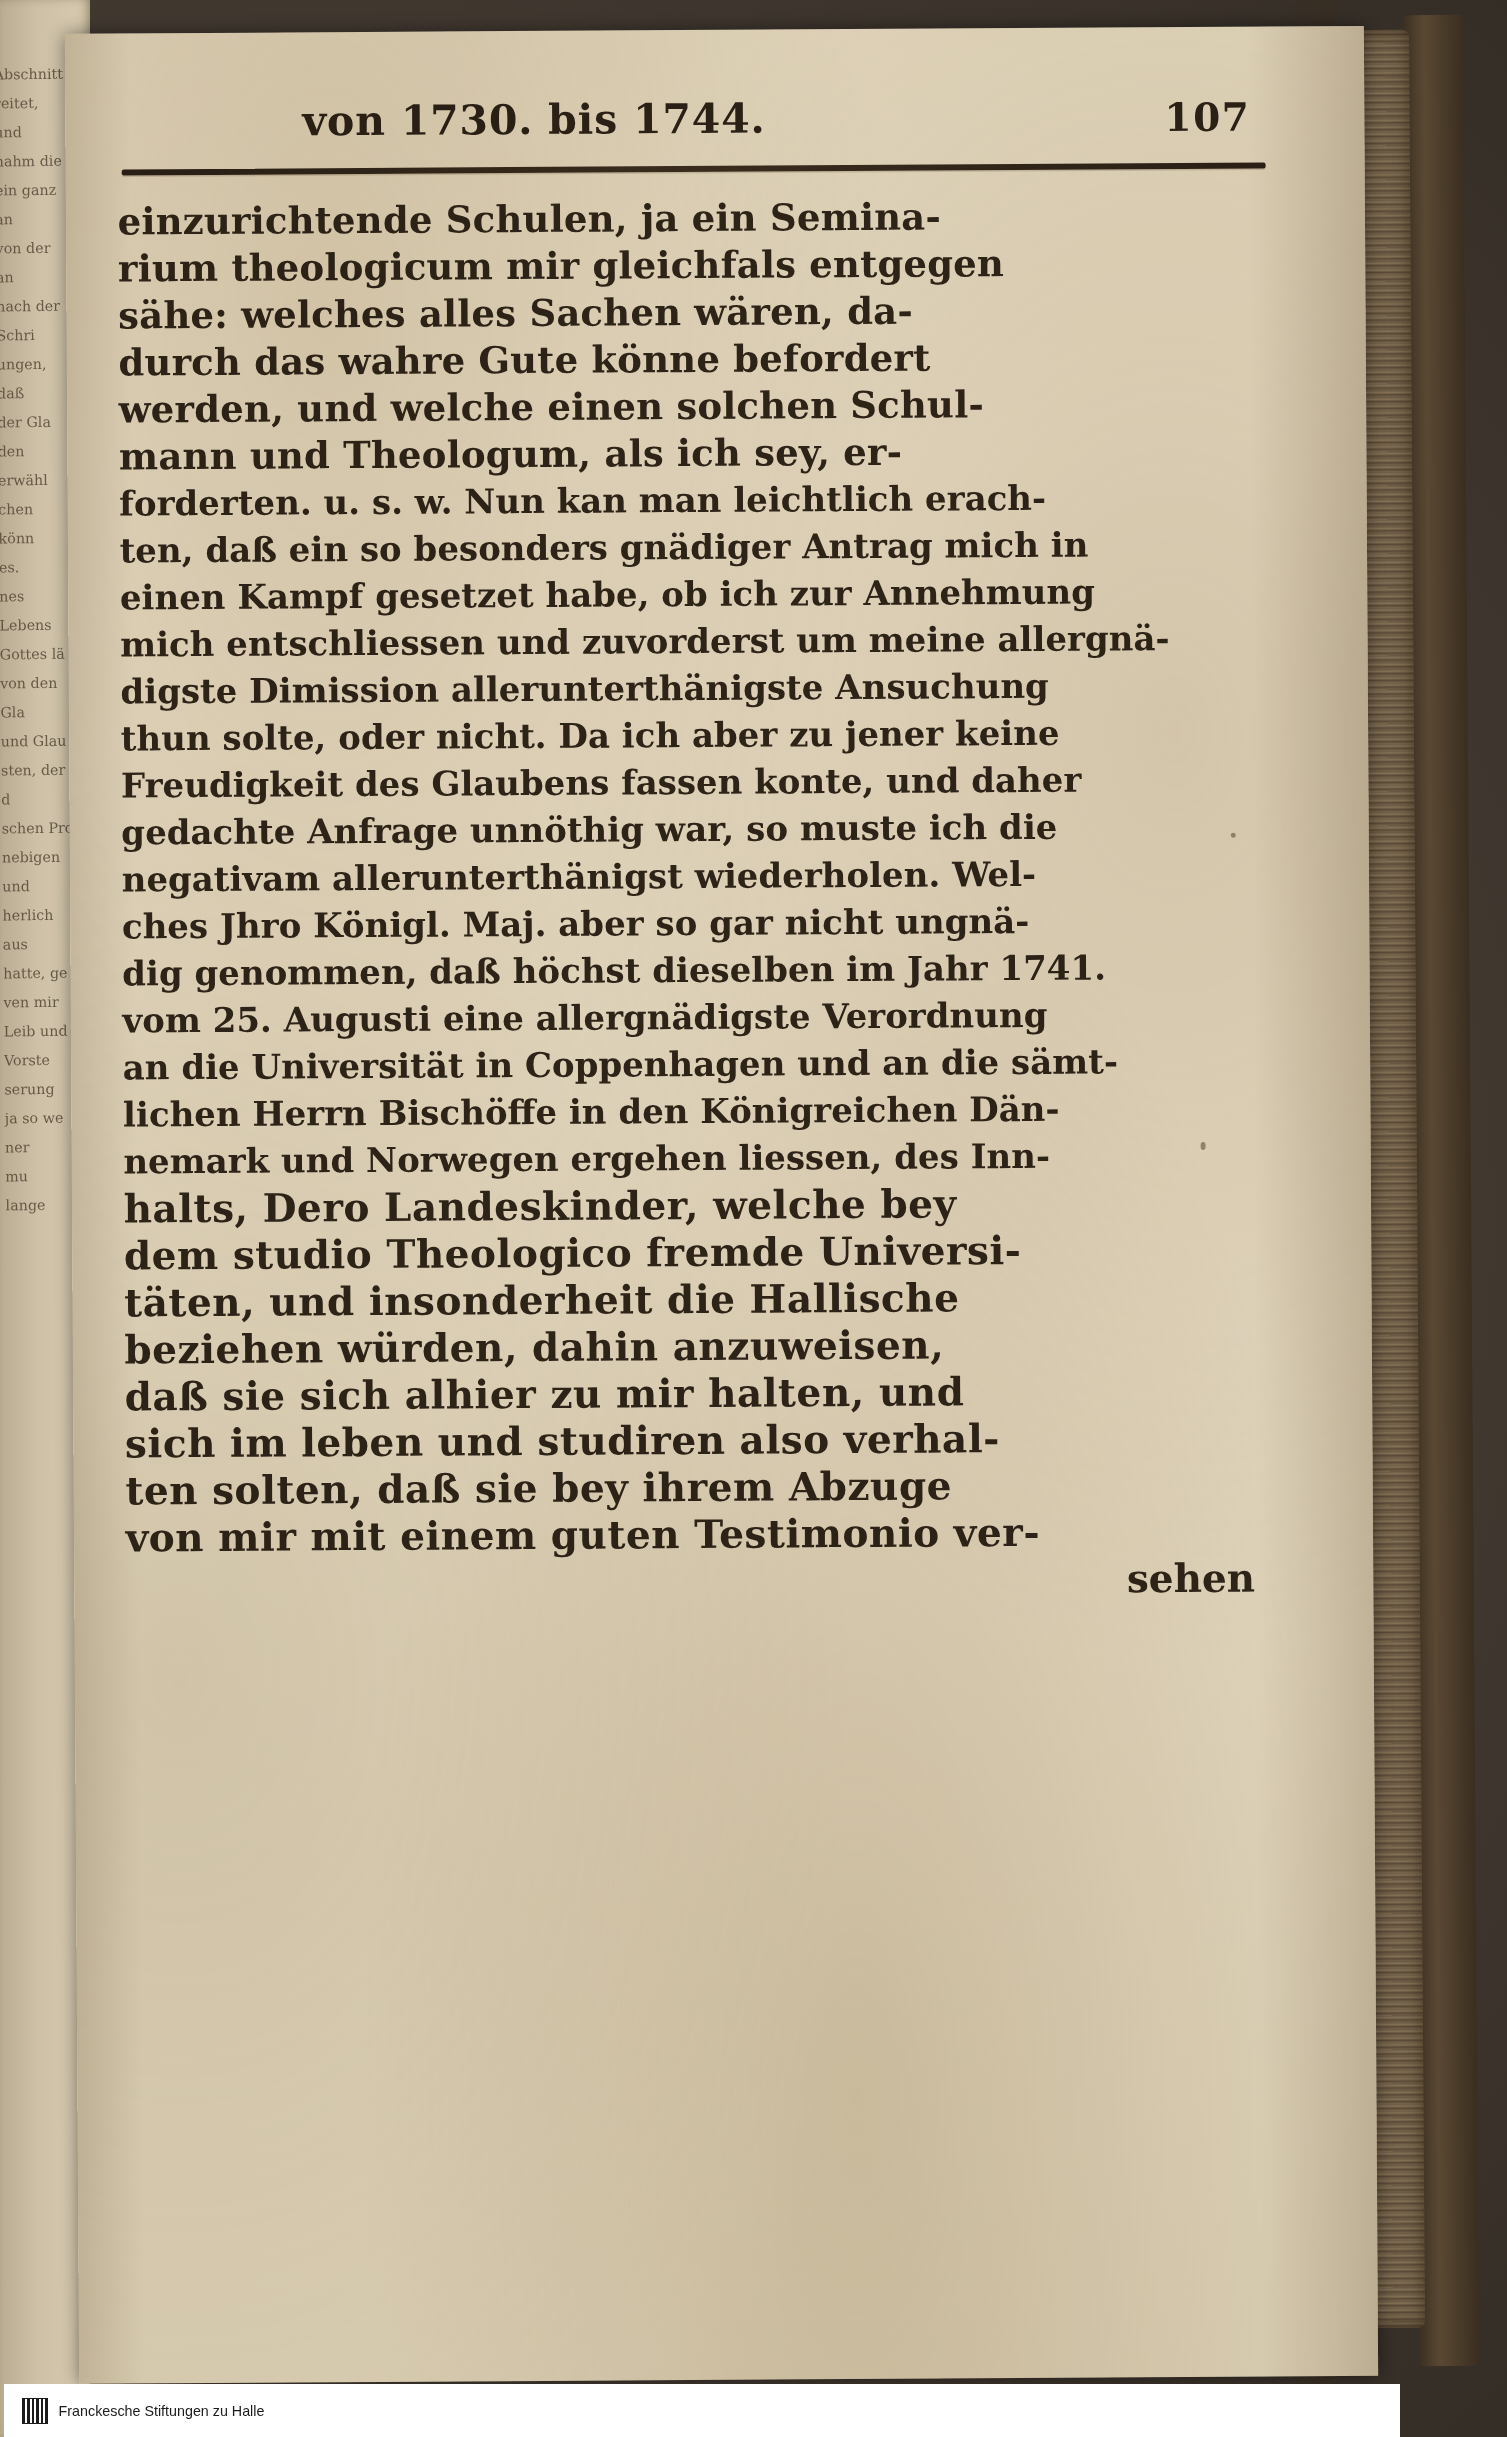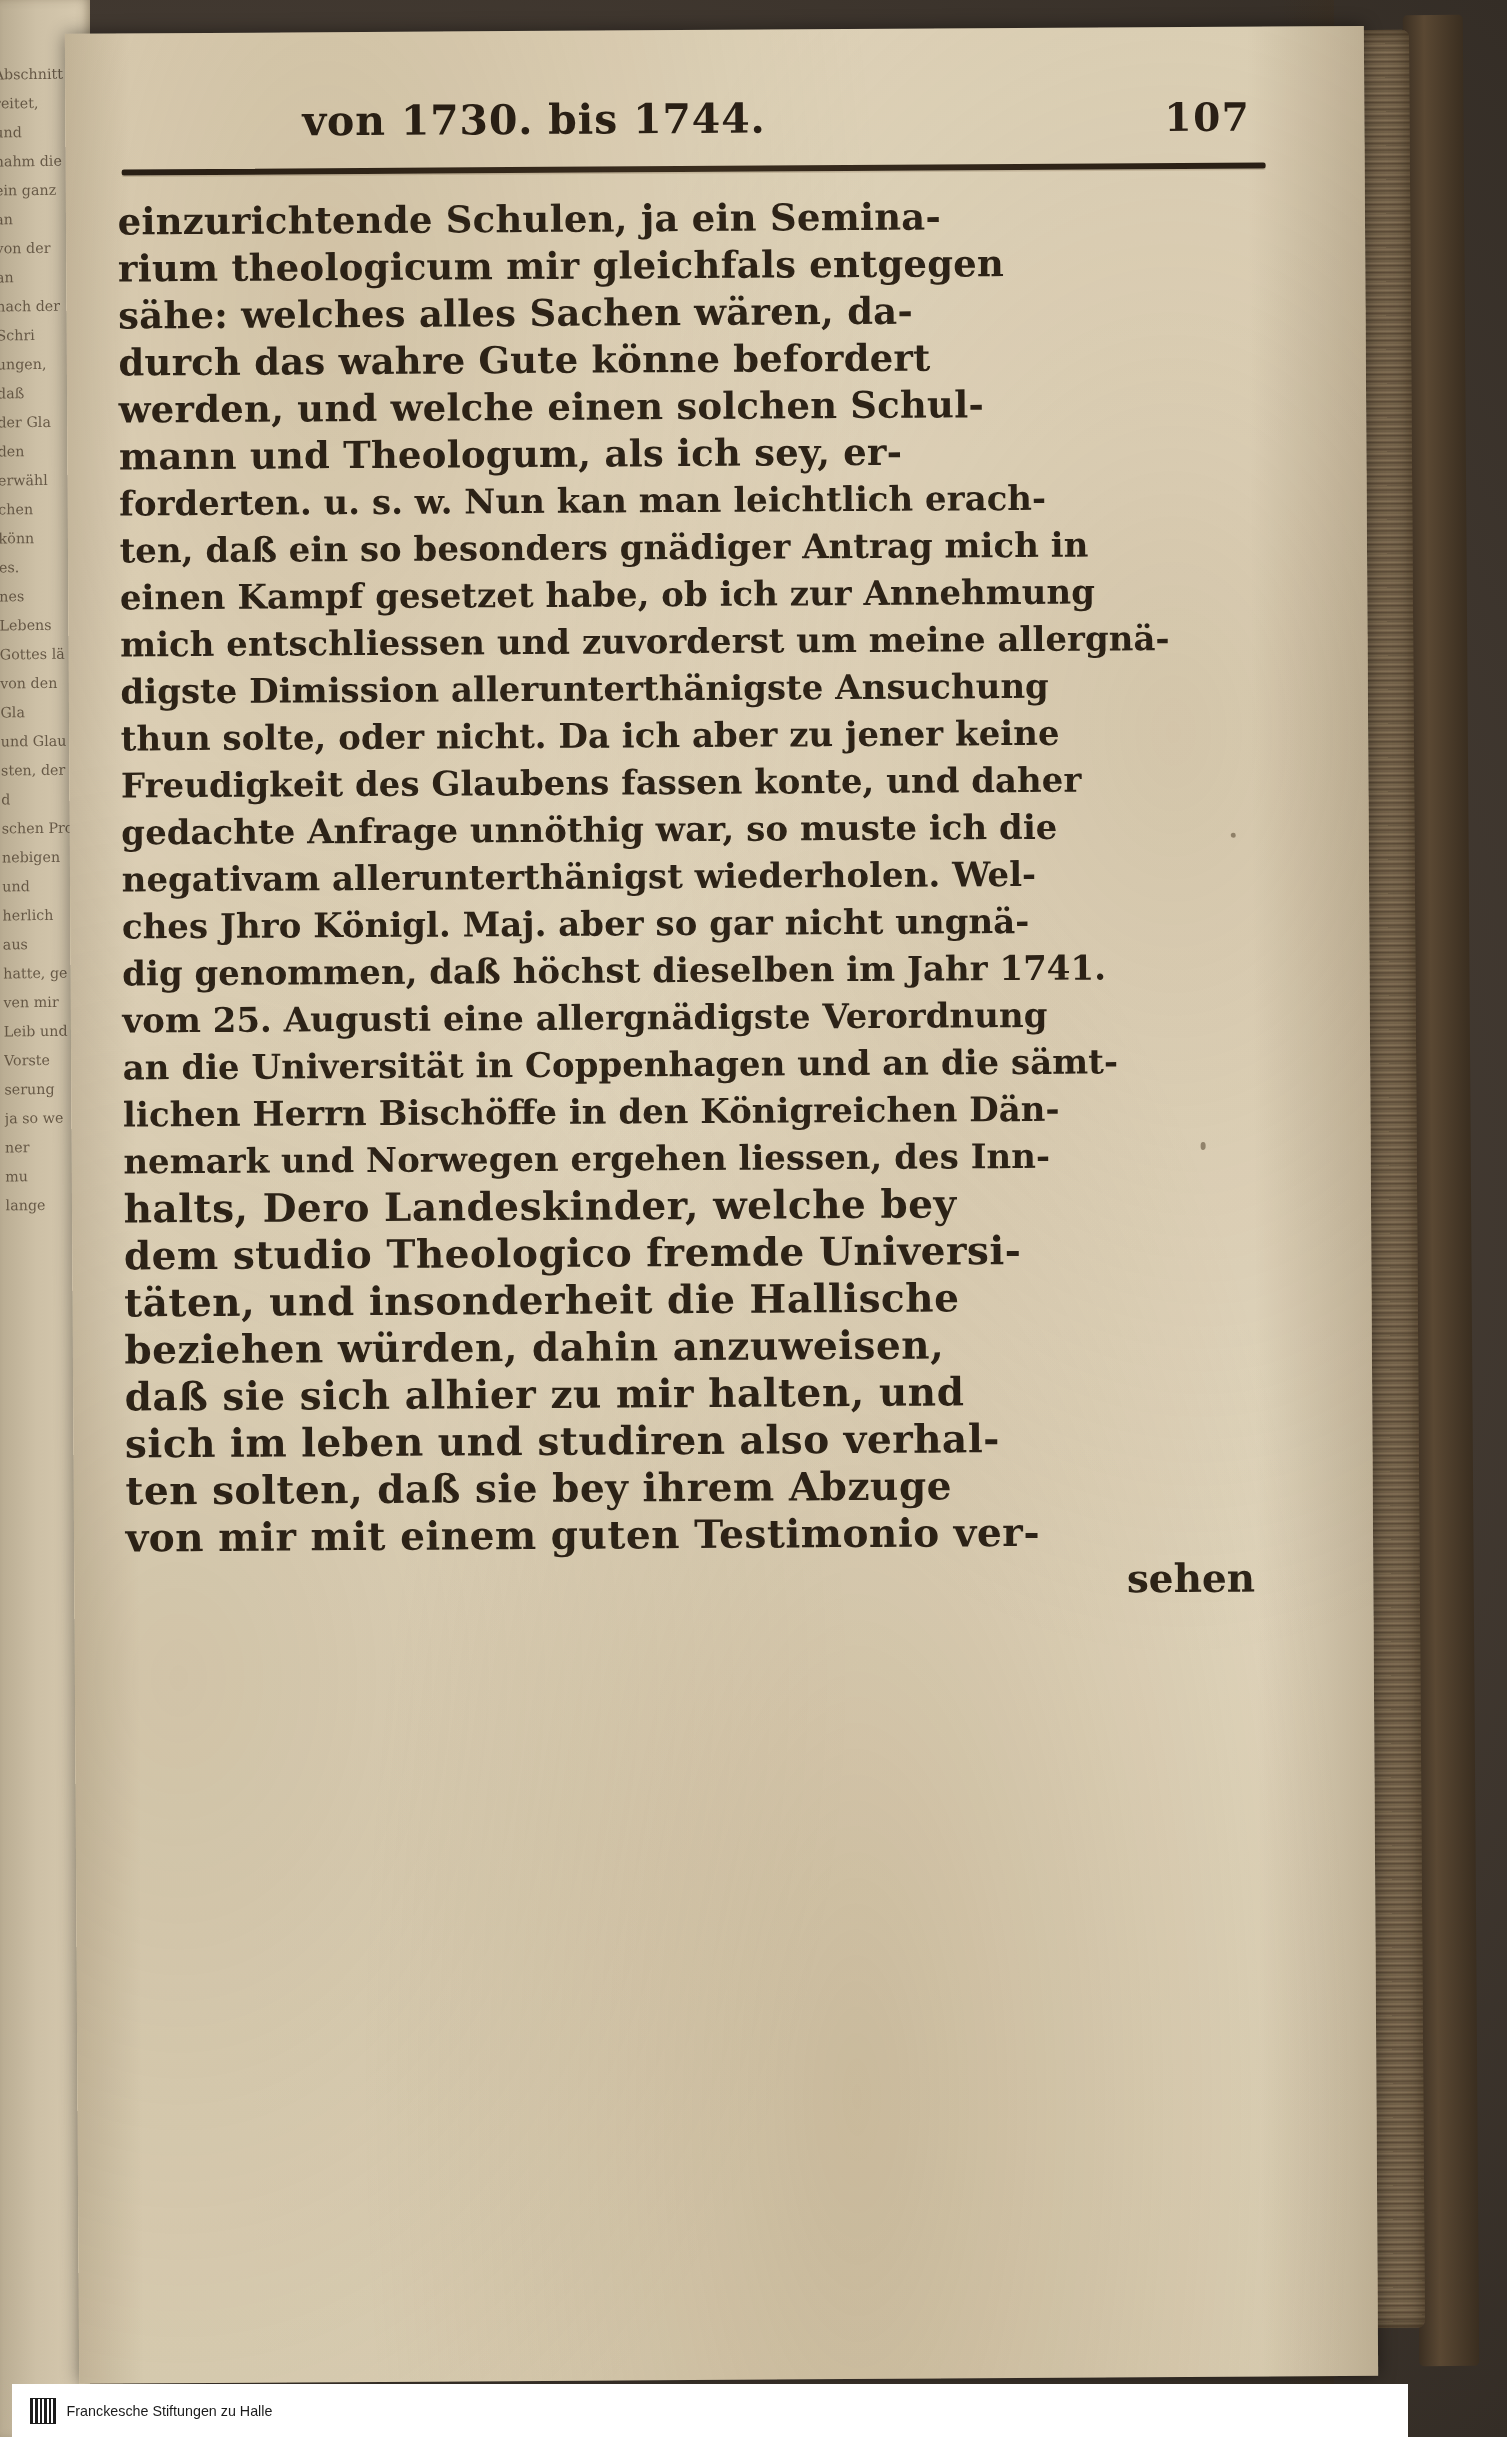--- a/index.html
+++ b/index.html
@@ -195,21 +195,21 @@
     display: block;
     text-align: right;
     padding-right: 22.6px;
     font-size: 39px;
     font-weight: 700;
   }
 
   
   .credit {
     position: absolute;
-    left: 12px;
+    left: 4px;
     bottom: 0;
     width: 1396px;
     height: 54px;
     background: #ffffff;
     display: flex;
     align-items: center;
     gap: 10.6px;
     padding-left: 18px;
     box-sizing: border-box;
   }

